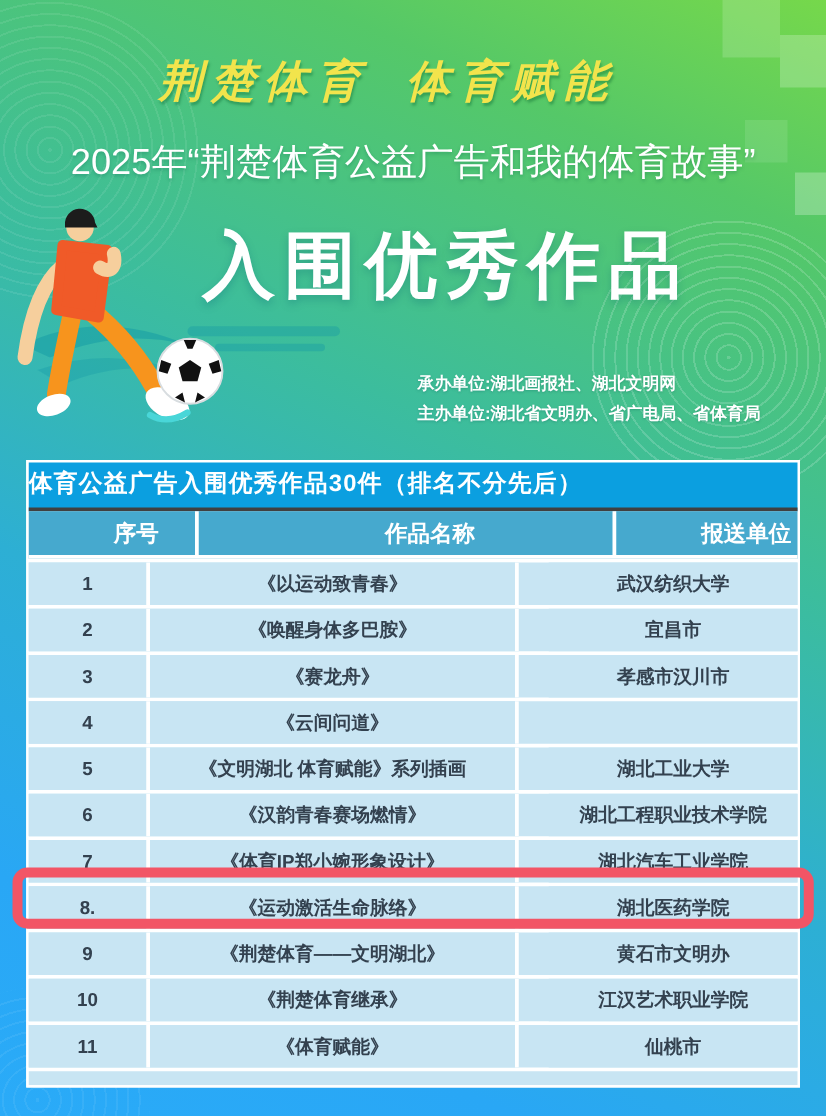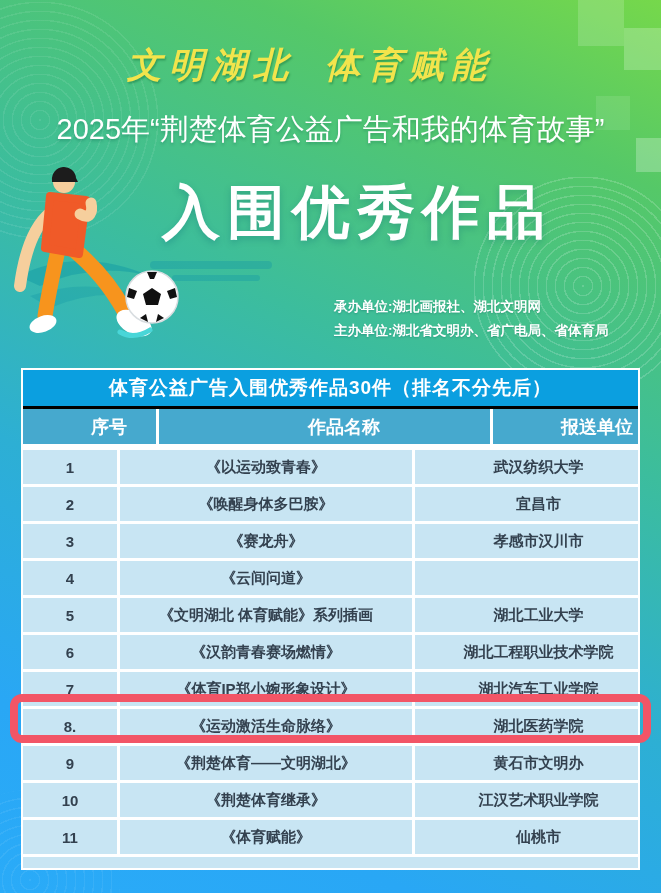--- a/index.html
+++ b/index.html
@@ -37,22 +37,22 @@
     text-shadow:0 3px 7px rgba(0,90,110,.28);}
   .organizers{position:absolute;left:334px;top:295px;
     font-size:13.5px;font-weight:700;color:#ffffff;line-height:24px;
     text-shadow:0 1px 2px rgba(0,80,80,.30);}
   
   .runner{position:absolute;left:0;top:158px;width:195px;height:205px;}
   
   .award-table{position:absolute;left:21px;top:368px;width:619px;
     border:2px solid #ffffff;box-sizing:border-box;background:#ffffff;}
   .t-title{height:36px;line-height:36px;background:#0b9fe0;color:#fff;
-    font-size:19px;font-weight:700;text-align:center;letter-spacing:1px;
-    border-bottom:3px solid #000000;}
+    font-size:19px;font-weight:700;letter-spacing:1px;
+    border-bottom:3px solid #404040;}
   .t-head{display:flex;height:35px;background:#46a9ce;border-bottom:3px solid #fff;}
   .t-head div{color:#fff;font-size:18px;font-weight:700;display:flex;
     align-items:center;justify-content:center;padding-left:39px;}
   .c1{flex:0 0 94px;border-right:3px solid #fff;}
   .c2{flex:0 0 292px;border-right:3px solid #fff;}
   .c3{flex:1 1 auto;margin-left:24px;}
   .t-section{height:27px;line-height:27px;background:#93d0e4;color:#fff;
     font-size:18px;font-weight:700;text-align:center;letter-spacing:2px;}
   .t-rows{background:#ffffff;}
   .t-row{display:flex;height:34px;margin-top:3px;background:#c8e5f3;}
@@ -73,21 +73,21 @@
   <div class="rings rings-right"></div>
   <div class="rings rings-bottomleft"></div>
   <div class="pix pix1"></div>
   <div class="pix pix2"></div>
   <div class="pix pix3"></div>
   <div class="pix pix4"></div>
   <div class="streak streak1"></div>
   <div class="streak streak2"></div>
 
   <div class="calligraphy">
-    <span>文明湖北</span><span class="gap"></span><span>体育赋能</span>
+    <span>荆楚体育</span><span class="gap"></span><span>体育赋能</span>
   </div>
 
   <div class="main-title">2025年“荆楚体育公益广告和我的体育故事”</div>
 
   <div class="headline">入围优秀作品</div>
 
   <svg class="runner" viewBox="0 0 195 205">
 
     <path d="M 18 118 Q 80 88 150 118 Q 95 104 40 128 Z" fill="rgba(16,150,165,.45)"></path>
     <path d="M 30 138 Q 90 118 145 140 Q 95 130 50 150 Z" fill="rgba(16,150,165,.30)"></path>

